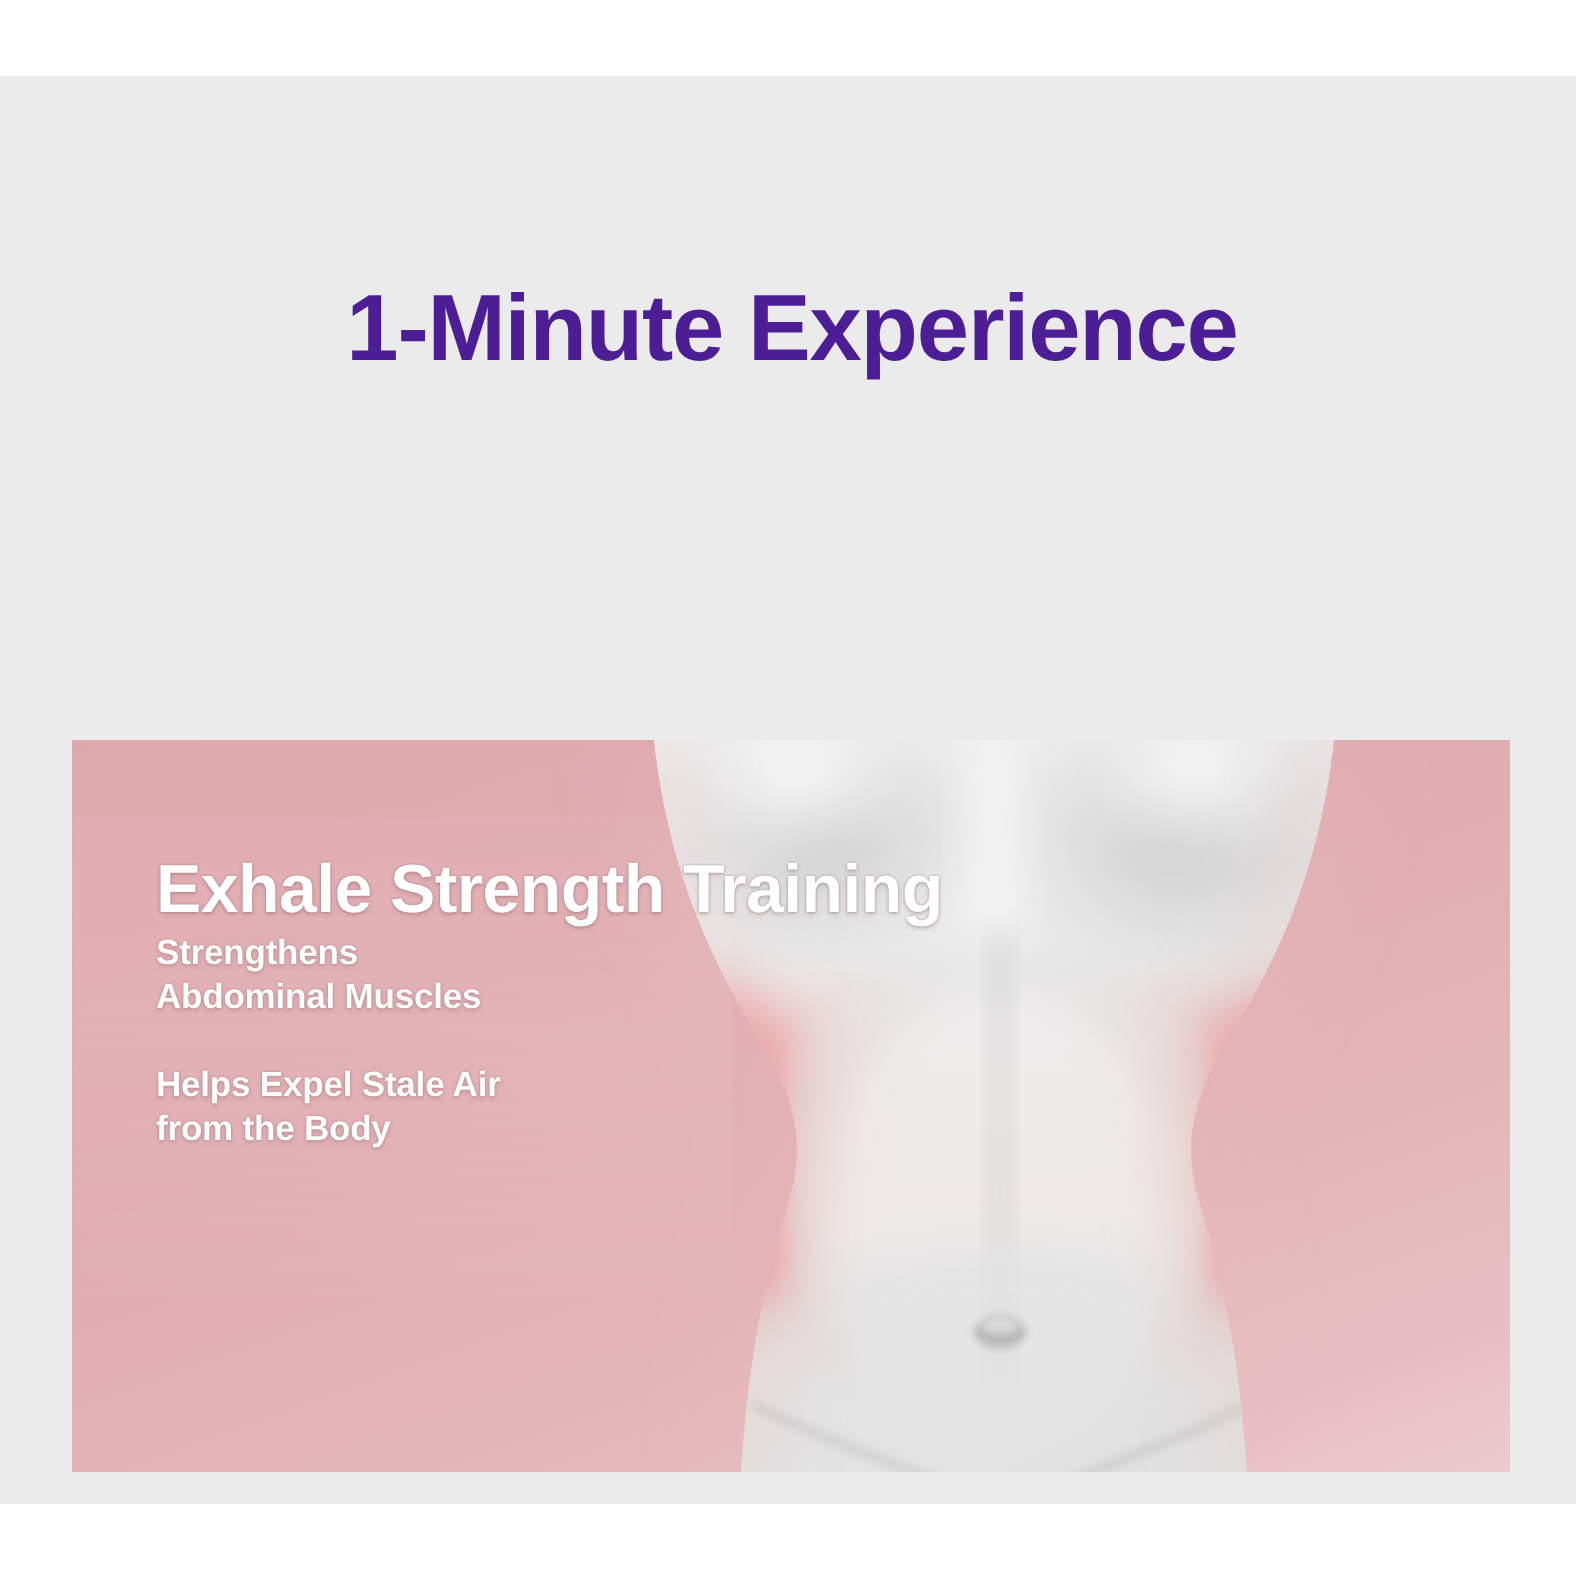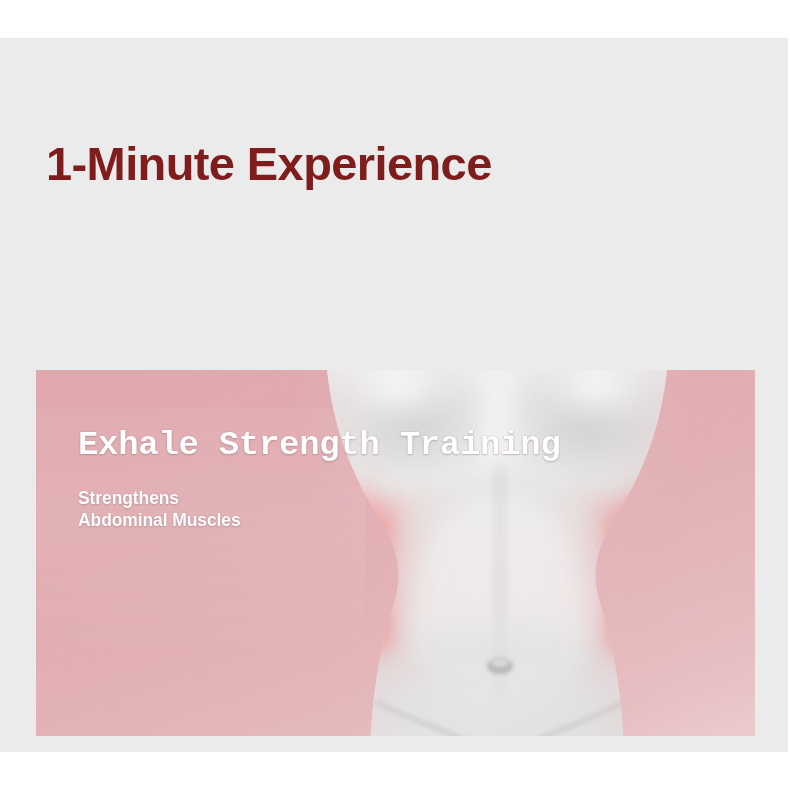--- a/index.html
+++ b/index.html
@@ -34,27 +34,28 @@
   }
 
   
   #headline {
     position: absolute;
     left: 46px;
     top: 135px;
     width: 700px;
   }
   .headline-line {
-    color: #7f1d1d;
+    color: #4c1d95;
     font-family: "Liberation Sans", sans-serif;
     font-weight: 700;
     font-size: 47px;
     line-height: 57px;
     letter-spacing: -0.6px;
     white-space: nowrap;
+    text-align: center;
   }
 
   
   #ghost-row {
     position: absolute;
     left: 46px;
     top: 282px;
     width: 660px;
     height: 22px;
     color: rgba(140, 140, 140, 0.10);
@@ -115,32 +116,31 @@
   
   #hero-copy {
     position: absolute;
     left: 42px;
     top: 55px;
     width: 340px;
     z-index: 6;
   }
   .hero-title {
     color: #ffffff;
-    font-family: Liberation Mono, monospace;
+    font-family: Liberation Sans, sans-serif;
     font-weight: 700;
     font-size: 34px;
     line-height: 40px;
     letter-spacing: -0.3px;
     white-space: nowrap;
     text-shadow:
       0 0 1px rgba(120,80,85,0.55),
       0 1px 2px rgba(120,80,85,0.30);
   }
   .hero-bullets {
-    margin-top: 22px;
   }
   .hero-bullet {
     color: #ffffff;
     font-family: "Liberation Sans", sans-serif;
     font-weight: 700;
     font-size: 17.5px;
     line-height: 22px;
     letter-spacing: -0.1px;
     margin-bottom: 22px;
     text-shadow:
@@ -323,18 +323,20 @@
       </svg>
     </div>
 
     <div class="hero-copy-plate"></div>
 
     <div id="hero-copy">
       <div class="hero-title">Exhale Strength Training</div>
       <div class="hero-bullets">
         <div class="hero-bullet">Strengthens
 Abdominal Muscles</div>
+        <div class="hero-bullet">Helps Expel Stale Air
+from the Body</div>
       </div>
     </div>
 
   </div>
 
 </div>
 
 </body></html>

